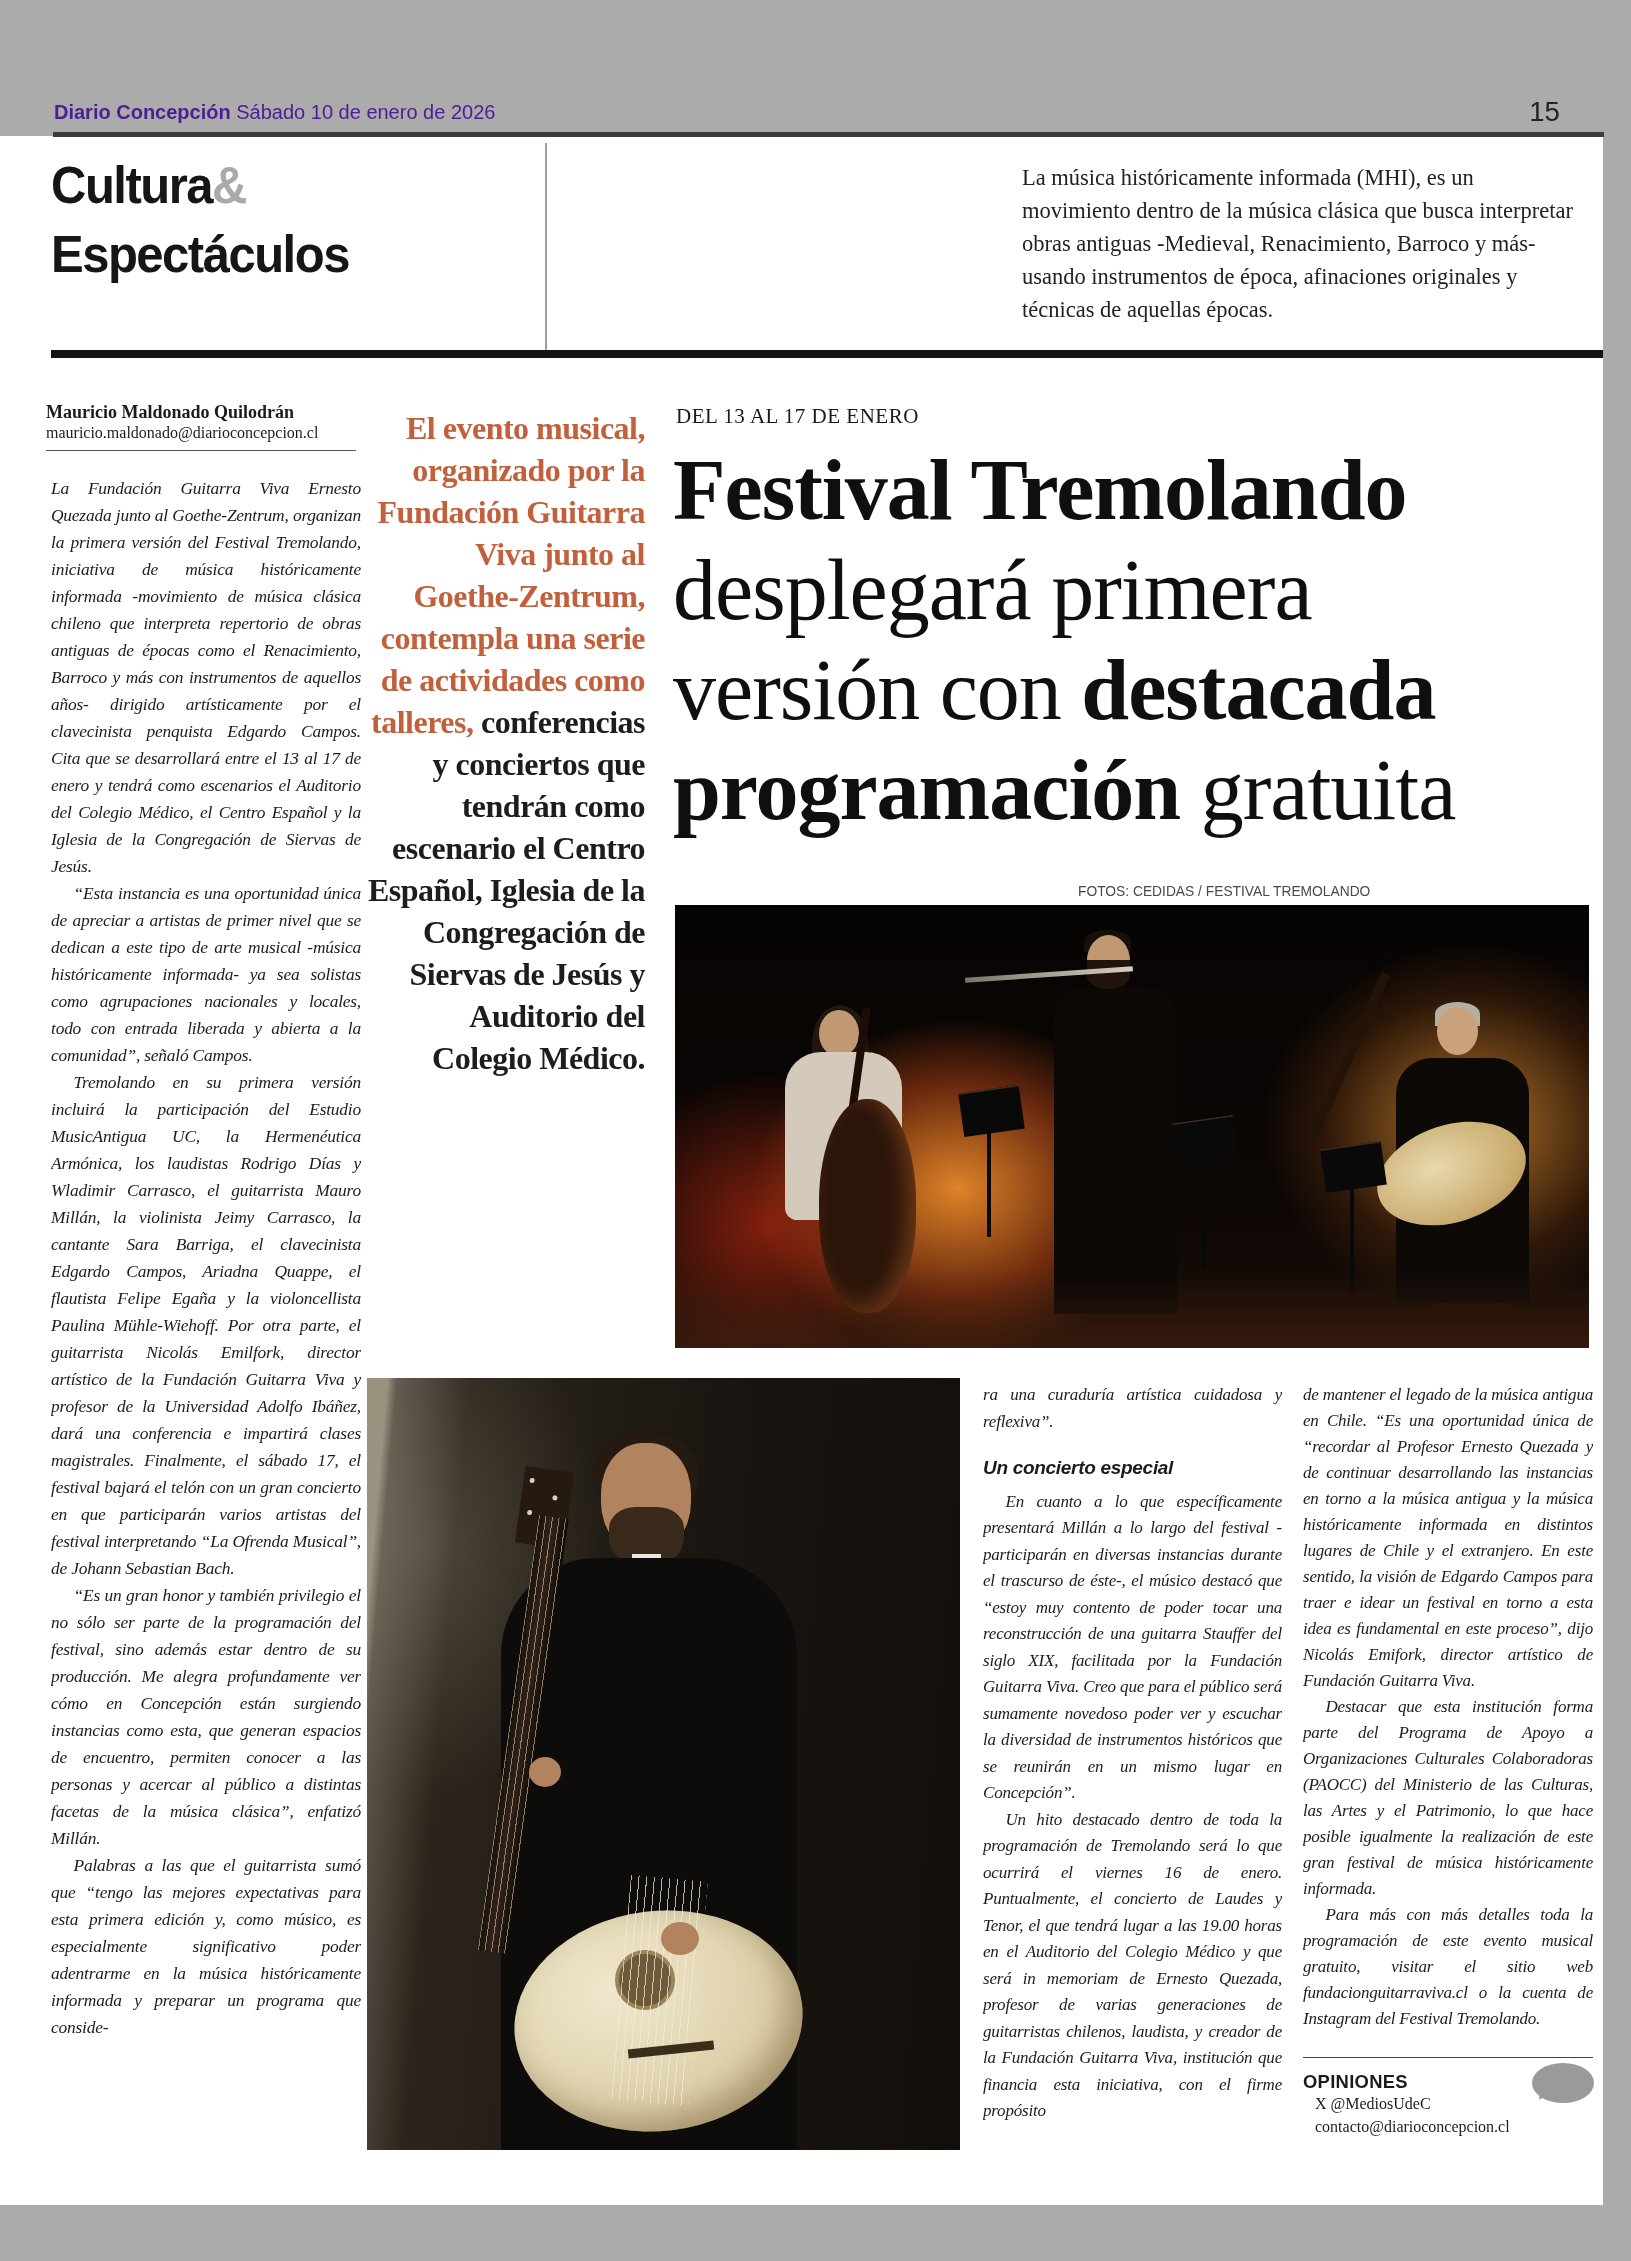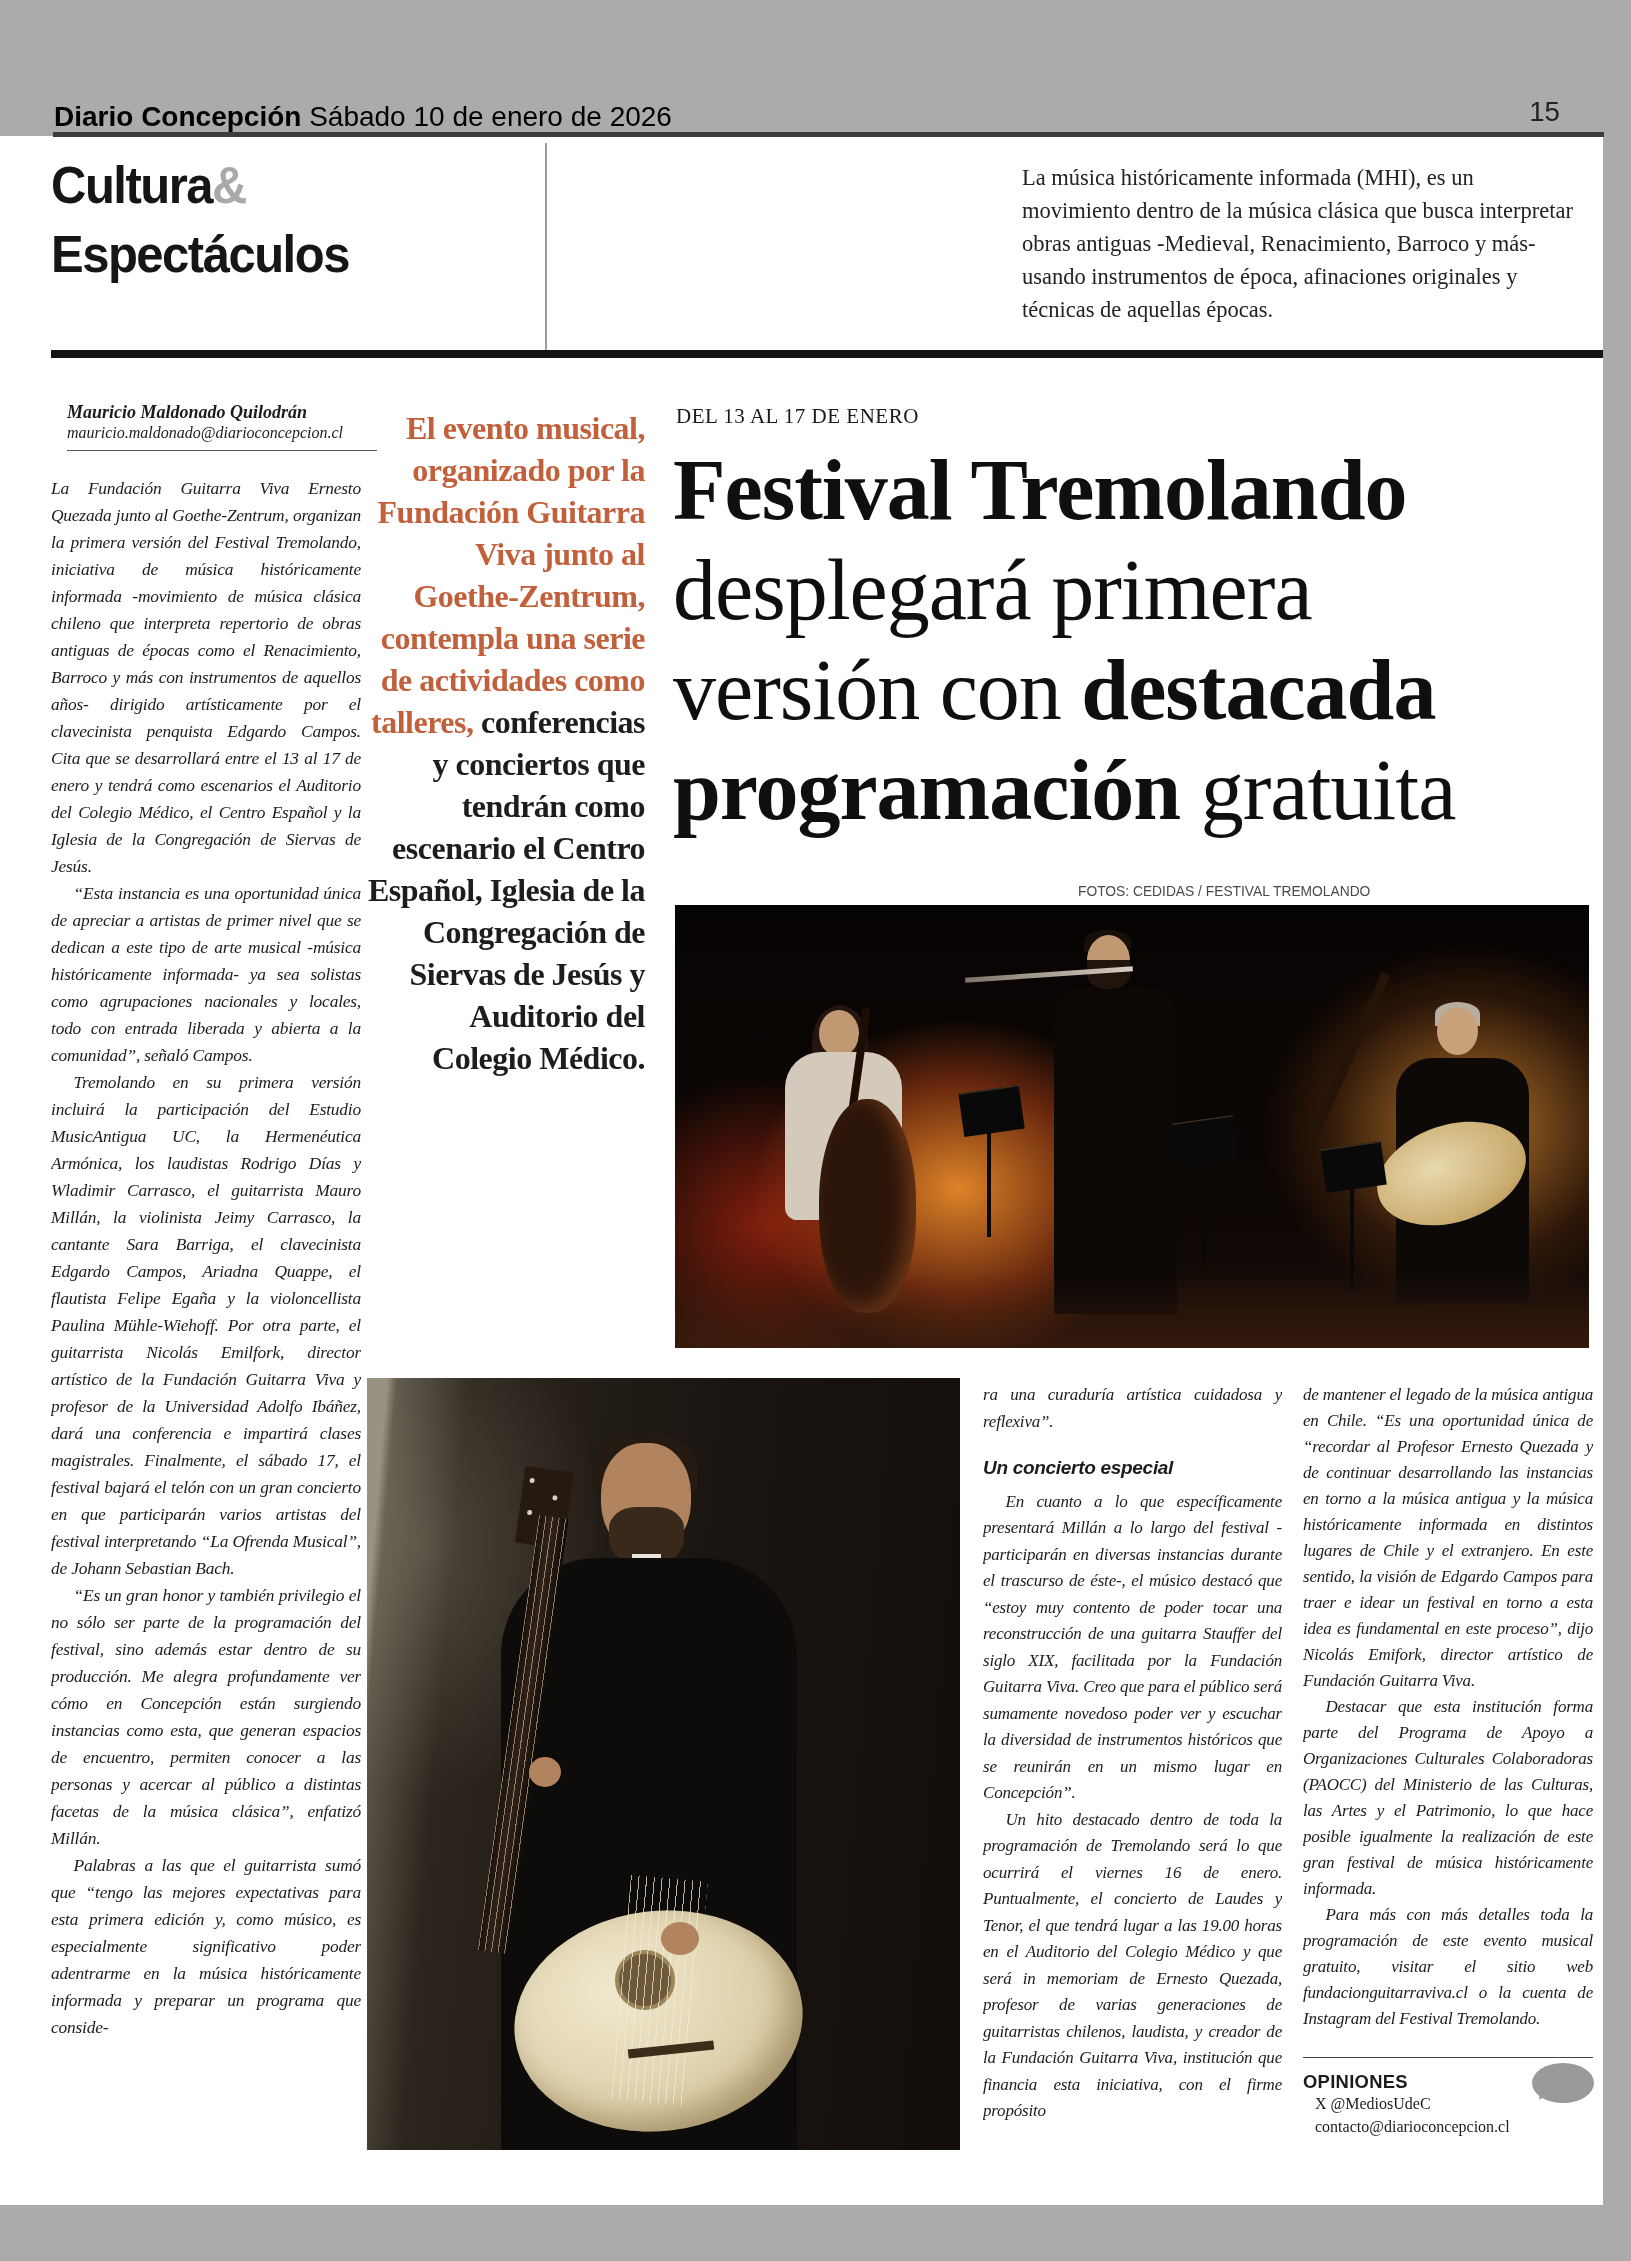--- a/index.html
+++ b/index.html
@@ -4,36 +4,36 @@
 <style>
   * { margin:0; padding:0; box-sizing:border-box; }
   html,body { background:#ababab; }
   .canvas {
     position:relative; width:1631px; height:2261px; background:#ababab;
     font-family:"Liberation Serif","DejaVu Serif",serif; color:#1c1c1c; overflow:hidden;
   }
   .white-page { position:absolute; left:0; top:136px; width:1603px; height:2069px; background:#ffffff; }
 
   
-  .masthead { position:absolute; left:54px; top:101px; font-family:"Liberation Sans","DejaVu Sans",sans-serif; font-size:28px; color:#000000; white-space:nowrap; }
+  .masthead { position:absolute; left:54px; top:101px; font-family:"Liberation Sans","DejaVu Sans",sans-serif; font-size:20px; color:#4c1d95; white-space:nowrap; }
   .masthead b { font-weight:700; }
   .page-number { position:absolute; left:1501px; top:96px; width:87px; text-align:center; font-family:"Liberation Sans","DejaVu Sans",sans-serif; font-size:27.6px; color:#222; }
   .top-rule { position:absolute; left:53px; top:132px; width:1551px; height:4.6px; background:#3c3c3c; }
 
   
   .section-title { position:absolute; left:51px; top:151px; font-family:"Liberation Sans","DejaVu Sans",sans-serif; font-weight:700; font-size:49px; line-height:65px; letter-spacing:-1.5px; color:#161616; transform:scaleY(1.06); transform-origin:top left; }
   .section-title .amp { color:#a9a9a9; }
   .v-divider { position:absolute; left:545px; top:143px; width:1.5px; height:210px; background:#9c9c9c; }
   .intro { position:absolute; top:161px; font-size:22.5px; line-height:33px; color:#222; }
   .intro-left  { left:579px; width:408px; }
   .intro-right { left:1022px; width:566px; }
   .black-bar { position:absolute; left:51px; top:350px; width:1552px; height:7.7px; background:#141414; }
 
   
-  .byline { position:absolute; left:67px; top:402px; width:310px; border-bottom:1.5px solid #555; padding-bottom:7.1px;font-style:italic; }
+  .byline { position:absolute; left:46px; top:402px; width:310px; border-bottom:1.5px solid #555; padding-bottom:7.1px; }
   .byline .name { font-weight:700; font-size:18px; line-height:21.4px; }
   .byline .mail { font-size:16px; line-height:19.4px; }
   .col { text-align:justify; overflow:hidden; }
   .col p { text-indent:22.5px;font-style:italic; }
   .col p.noindent { text-indent:0; }
   .col1 { position:absolute; left:51px; top:475px; width:310px; height:1685px; font-size:17.4px; line-height:27px; letter-spacing:-0.2px; }
 
   
   .pullquote { position:absolute; left:365px; top:407px; width:280px; height:945px; text-align:right; font-weight:700; font-size:32px; line-height:42px; letter-spacing:-0.5px; color:#1d1d1d; }
   .pullquote .pq-orange { color:#c2603c; }

